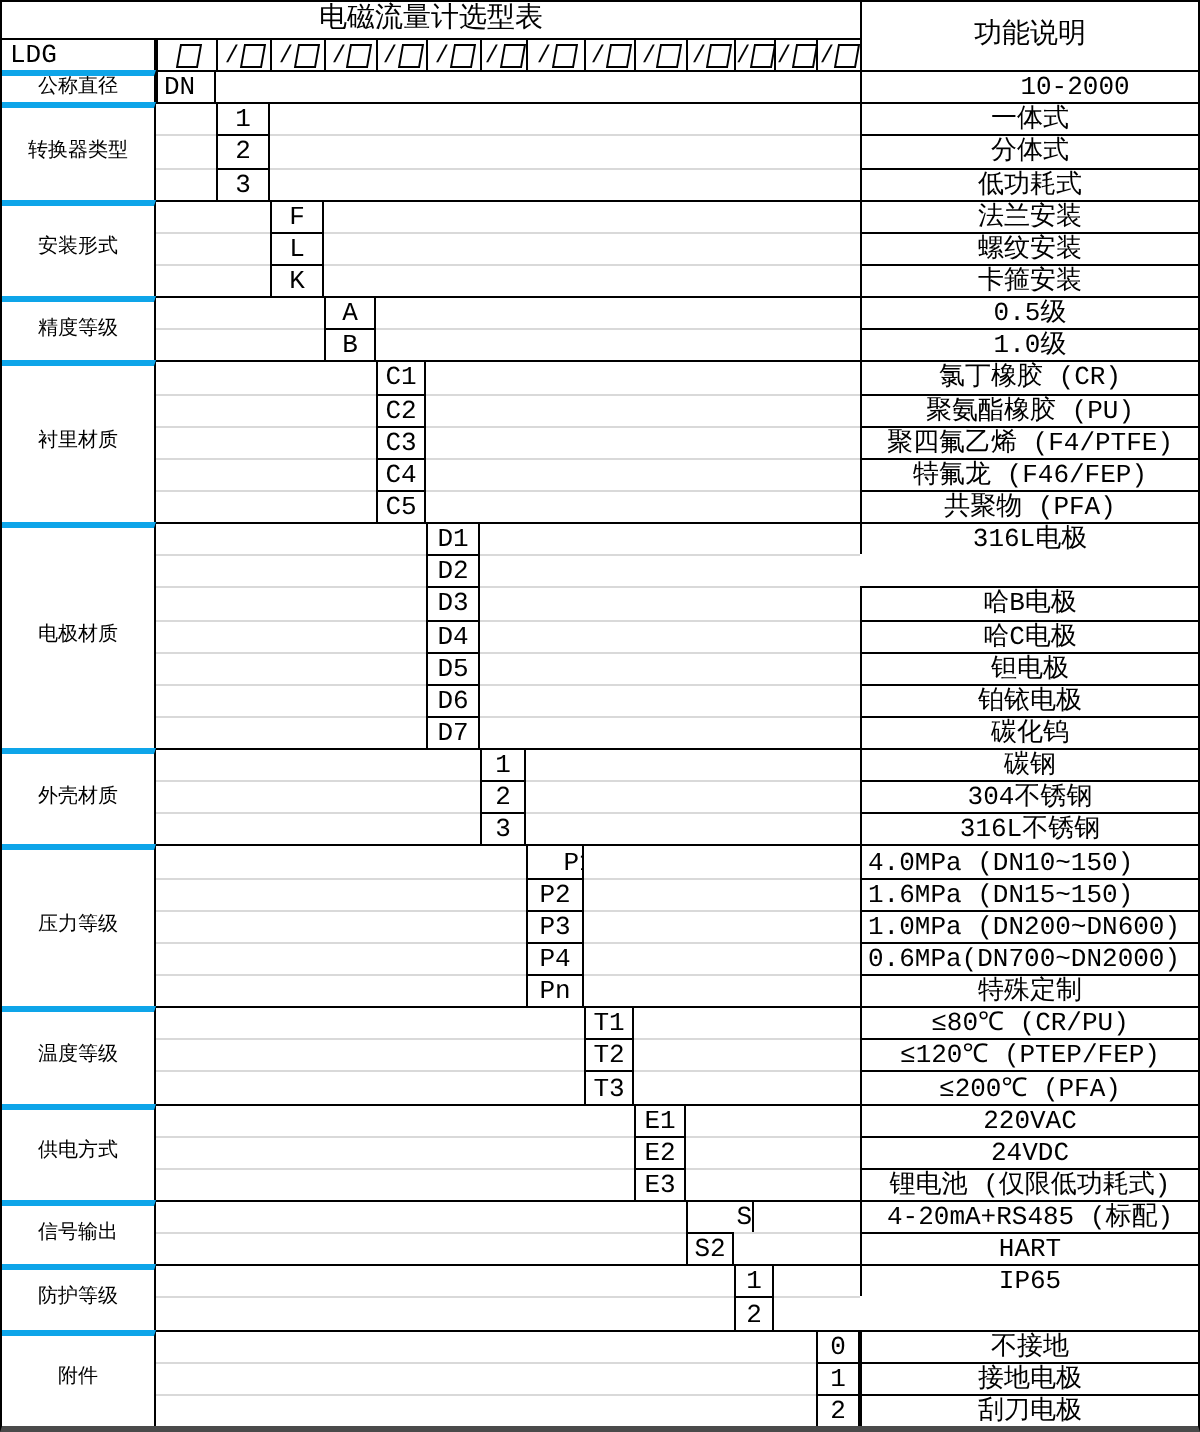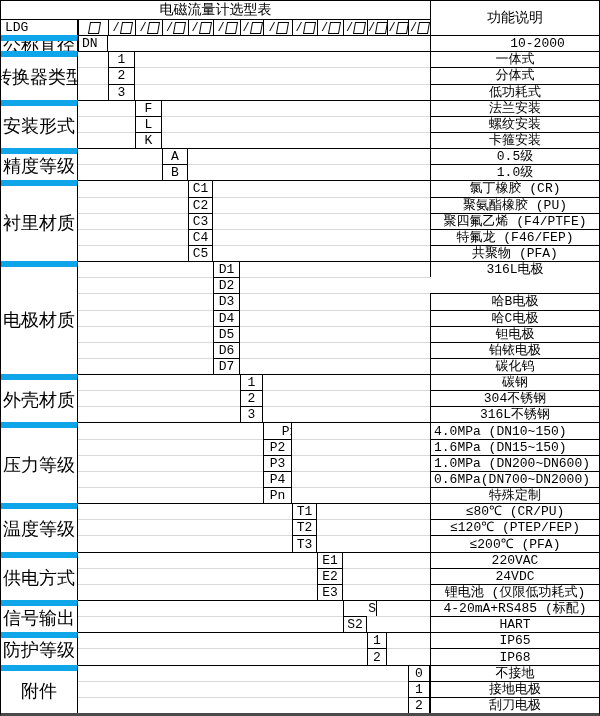--- a/index.html
+++ b/index.html
@@ -17,21 +17,21 @@
   }
   .cell{
     box-sizing:border-box;
     display:flex;align-items:center;justify-content:center;
     overflow:hidden;white-space:nowrap;
     font-size:13px;color:#000;line-height:1;
     border:0 solid #000;
   }
   .title{font-size:14px;}
   .fnhead{font-size:14px;border-left:1px solid #000;}
-  .label{font-size:18px;border-right:1px solid #000;border-top:6px solid #0ea5e9;}
+  .label{font-size:10px;border-right:1px solid #000;border-top:3px solid #0ea5e9;}
   .prefix{justify-content:flex-start;padding-left:4px;border-top:1px solid #000;border-right:1px solid #000;font-size:13px;}
   .slot{border-top:1px solid #000;border-left:1px solid #000;font-size:11px;}
   .code{border-top:1px solid #000;border-left:1px solid #000;border-right:1px solid #000;font-size:13px;}
   .desc{border-top:1px solid #000;border-left:1px solid #000;font-size:13px;}
   .fill{border-top:1px solid #d9d9d9;}
   .gtop{border-top-color:#000;}
   .left{justify-content:flex-start;padding-left:3px;}
   .sq{display:inline-block;width:9px;height:10px;border:1px solid #000;transform:skewX(-10deg);margin-left:1px;background:#fff;}
   .sep{display:inline-block;font-size:12px;}
 </style>
@@ -255,21 +255,20 @@
     <div class="cell fill" style="grid-area: 39 / 13 / auto / 16;"></div>
     <div class="cell desc" style="grid-area: 39 / 16;">HART</div>
     <div class="cell label" style="grid-area: 40 / 1 / 42;">防护等级</div>
     <div class="cell fill gtop" style="grid-area: 40 / 2 / auto / 13;"></div>
     <div class="cell code" style="grid-area: 40 / 13;">1</div>
     <div class="cell fill gtop" style="grid-area: 40 / 14 / auto / 16;"></div>
     <div class="cell desc" style="grid-area: 40 / 16;">IP65</div>
     <div class="cell fill" style="grid-area: 41 / 2 / auto / 13;"></div>
     <div class="cell code" style="grid-area: 41 / 13;">2</div>
     <div class="cell fill" style="grid-area: 41 / 14 / auto / 16;"></div>
-    <div class="cell desc" style="grid-area: 41 / 16;">IP68</div>
     <div class="cell label" style="grid-area: 42 / 1 / 45;">附件</div>
     <div class="cell fill gtop" style="grid-area: 42 / 2 / auto / 15;"></div>
     <div class="cell code" style="grid-area: 42 / 15;">0</div>
     <div class="cell desc" style="grid-area: 42 / 16;">不接地</div>
     <div class="cell fill" style="grid-area: 43 / 2 / auto / 15;"></div>
     <div class="cell code" style="grid-area: 43 / 15;">1</div>
     <div class="cell desc" style="grid-area: 43 / 16;">接地电极</div>
     <div class="cell fill" style="grid-area: 44 / 2 / auto / 15;"></div>
     <div class="cell code" style="grid-area: 44 / 15;">2</div>
     <div class="cell desc" style="grid-area: 44 / 16;">刮刀电极</div>

